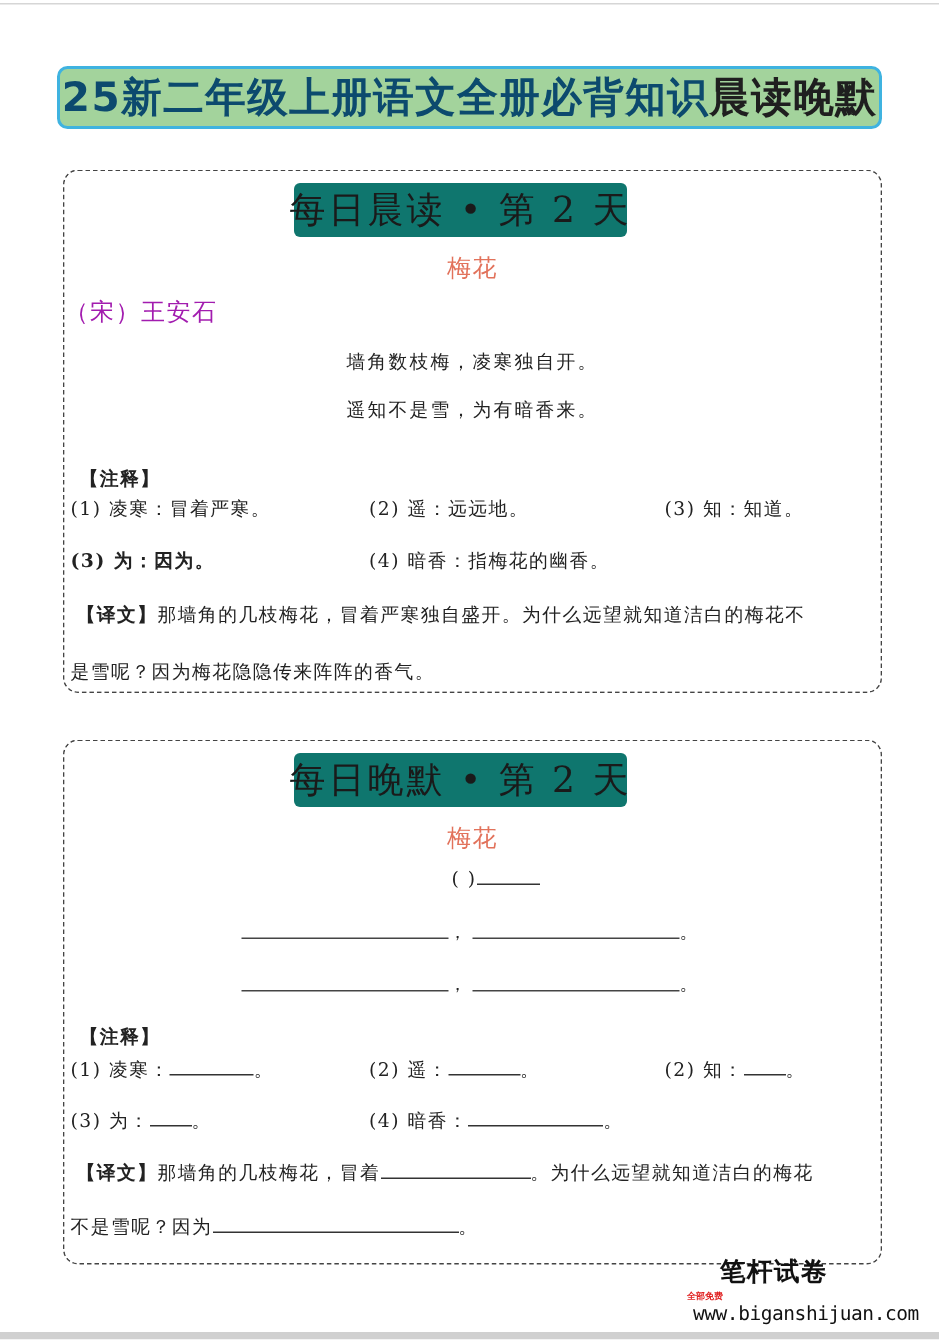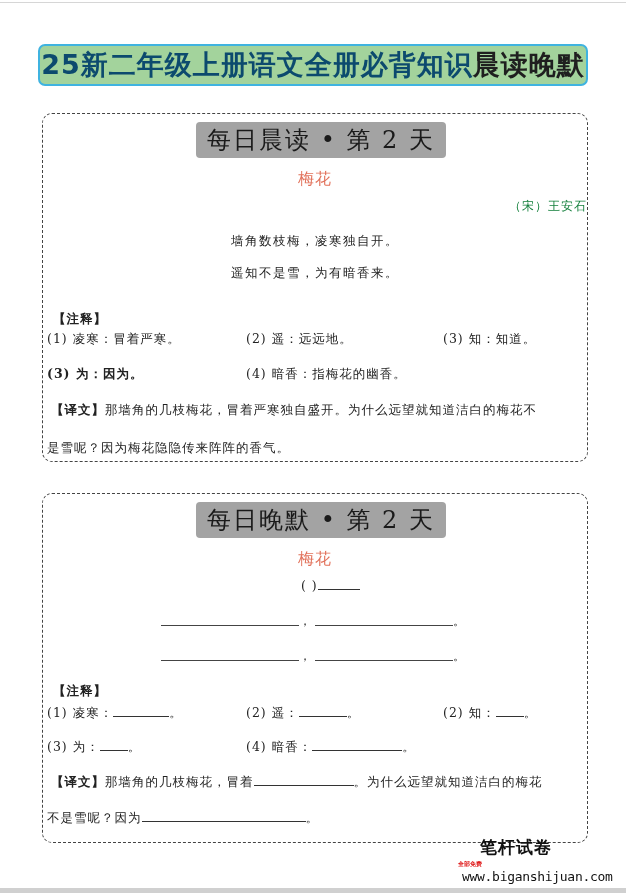--- a/index.html
+++ b/index.html
@@ -54,22 +54,22 @@
       box-sizing: border-box;
       border: 1.5px dashed #444444;
       border-radius: 10px;
     }
     .card-morning { top: 113px; height: 349px; }
     .card-evening { top: 493px; height: 350px; }
 
     .day-badge {
       position: absolute;
       left: 153px; top: 8px;
-      width: 250px; height: 36px;
-      background: #a3a3a3;
+      width: 222px; height: 36px;
+      background: #0f766e;
       border-radius: 4px;
       display: flex;
       align-items: center;
       justify-content: center;
       font-size: 24px;
       color: #1a1a1a;
       letter-spacing: 2px;
       white-space: nowrap;
     }
     .poem-title {
@@ -77,23 +77,23 @@
       left: 0; width: 100%;
       text-align: center;
       font-family: "DejaVu Sans", "Liberation Sans", sans-serif;
       font-size: 16px;
       color: #e2725b;
       letter-spacing: 1px;
     }
     .poem-author {
       position: absolute;
       left: 0; width: 100%;
-      text-align: right;
-      font-size: 12px;
-      color: #15803d;
+      text-align: left;
+      font-size: 16px;
+      color: #a21caf;
       letter-spacing: 1px;
     }
     .poem-line {
       position: absolute;
       left: 0; width: 100%;
       text-align: center;
       font-size: 12.5px;
       color: #222;
       letter-spacing: 1.5px;
     }

